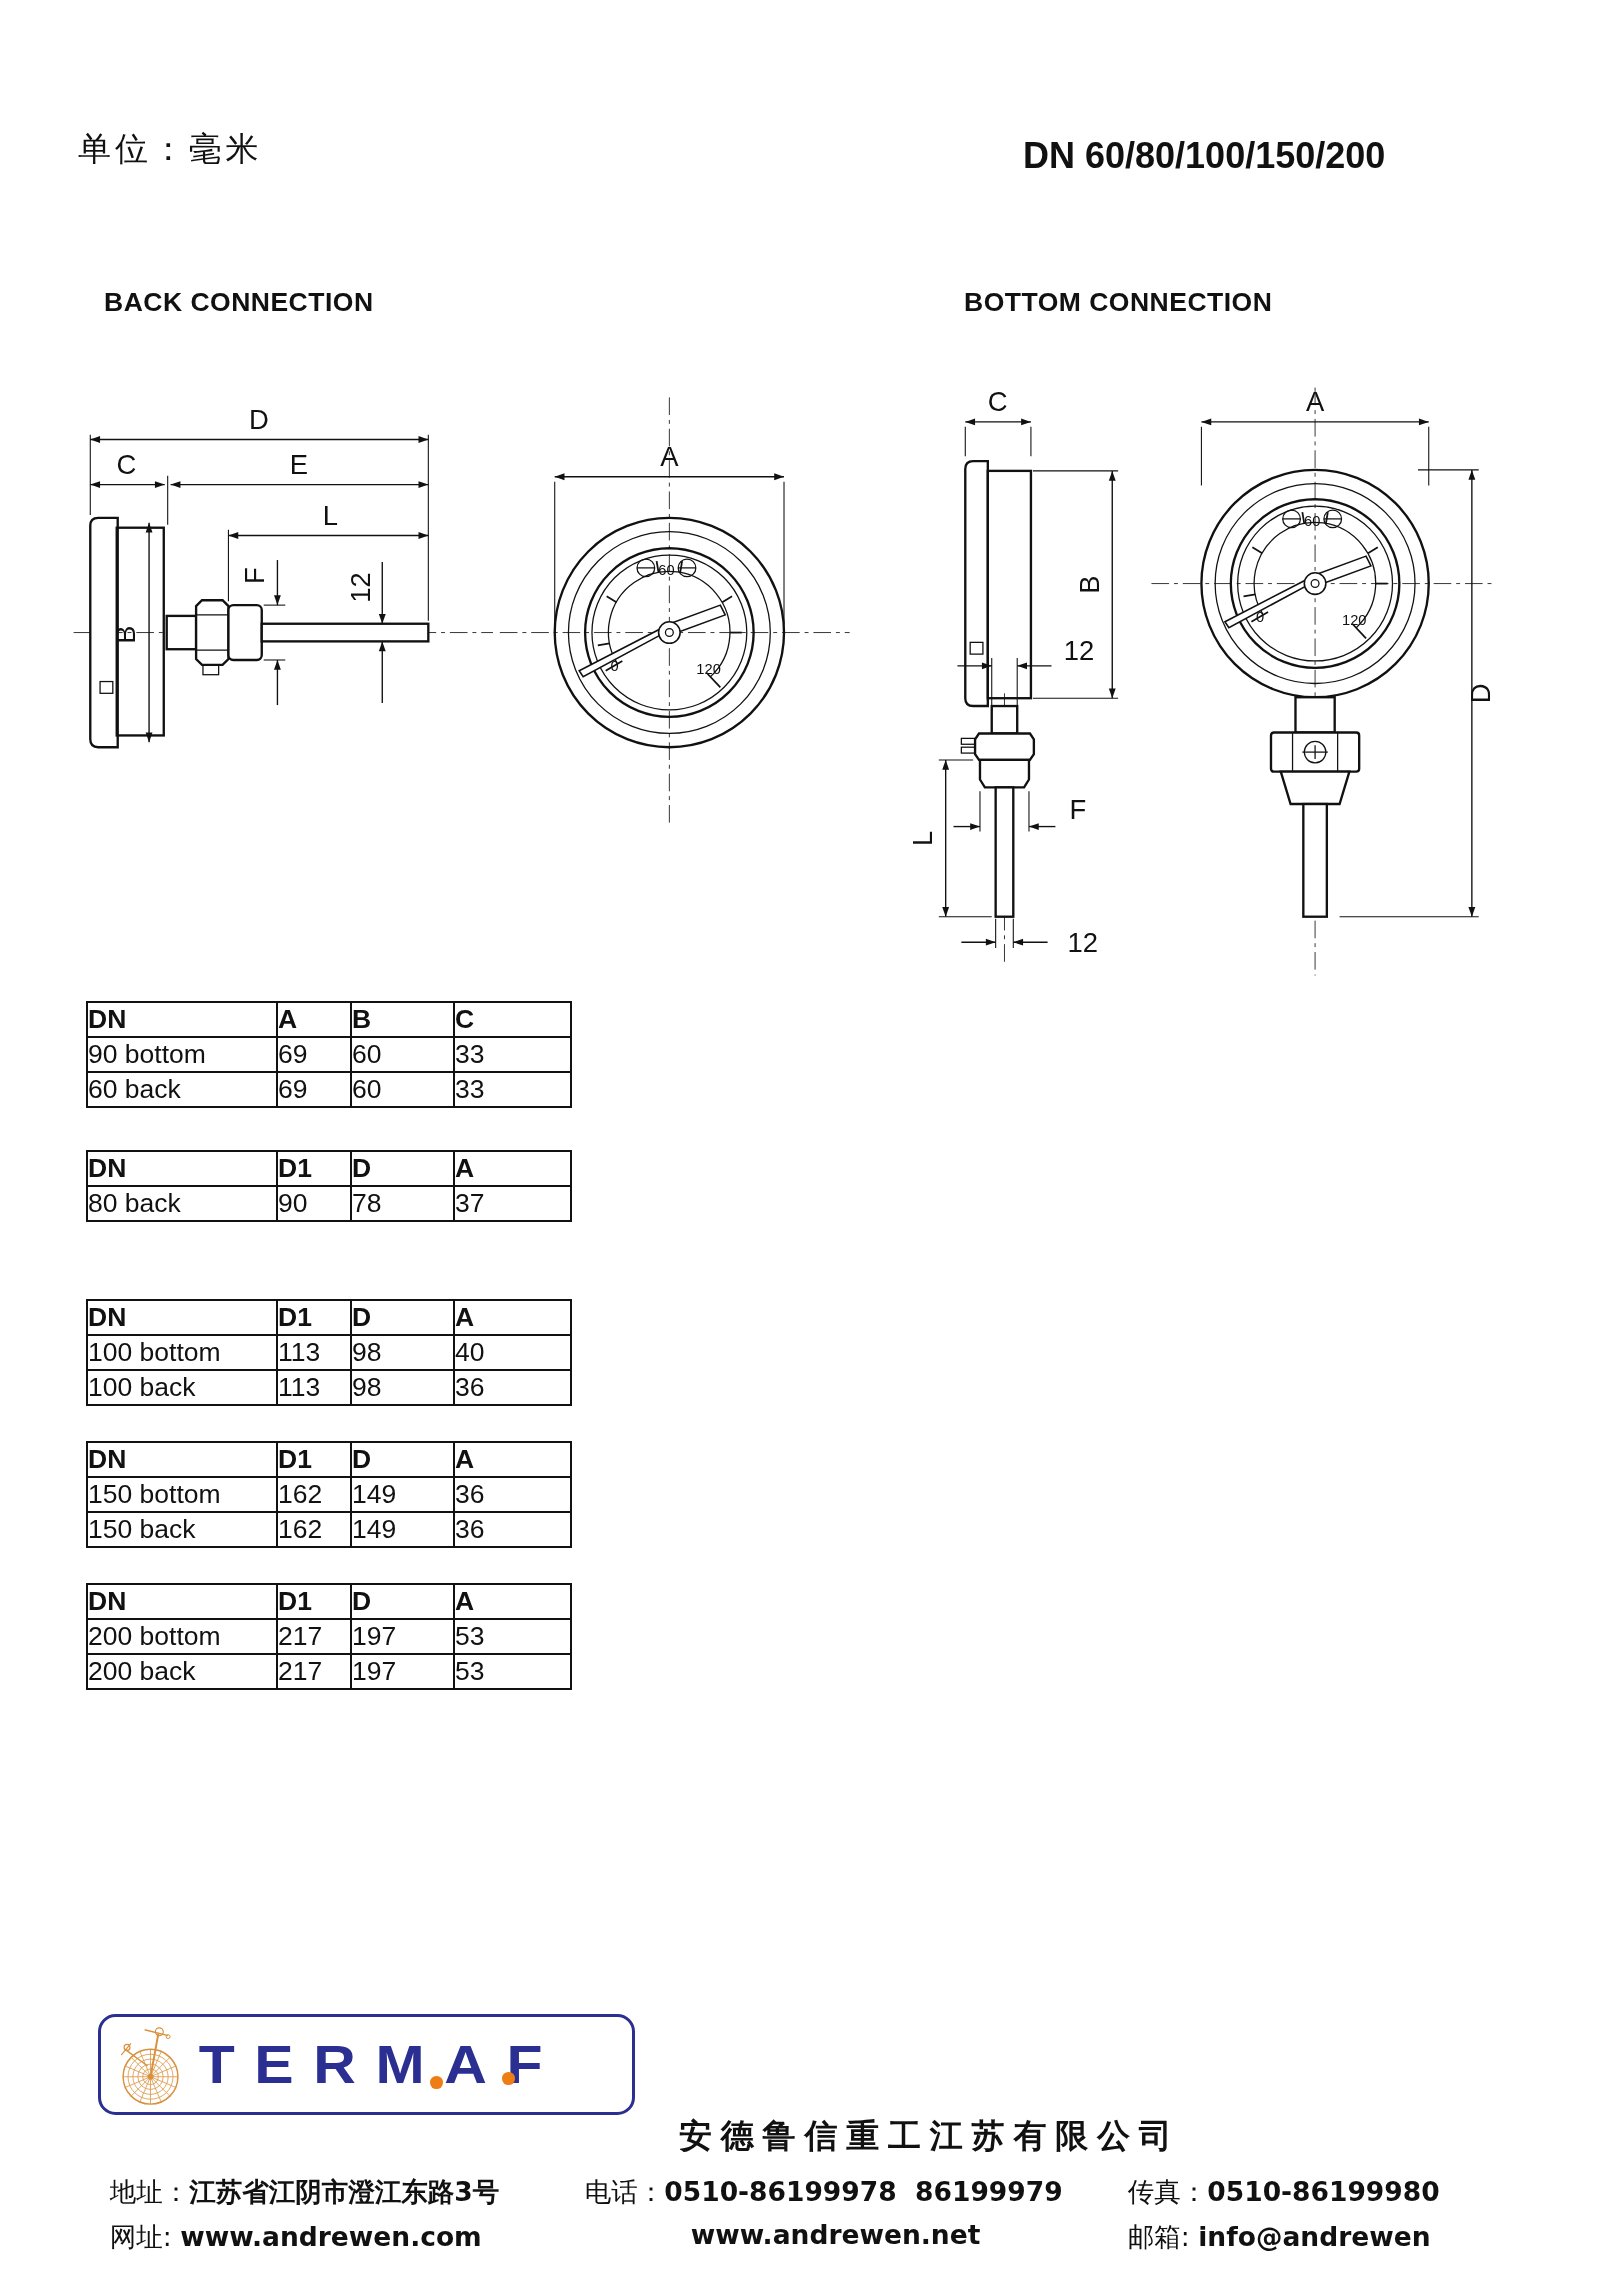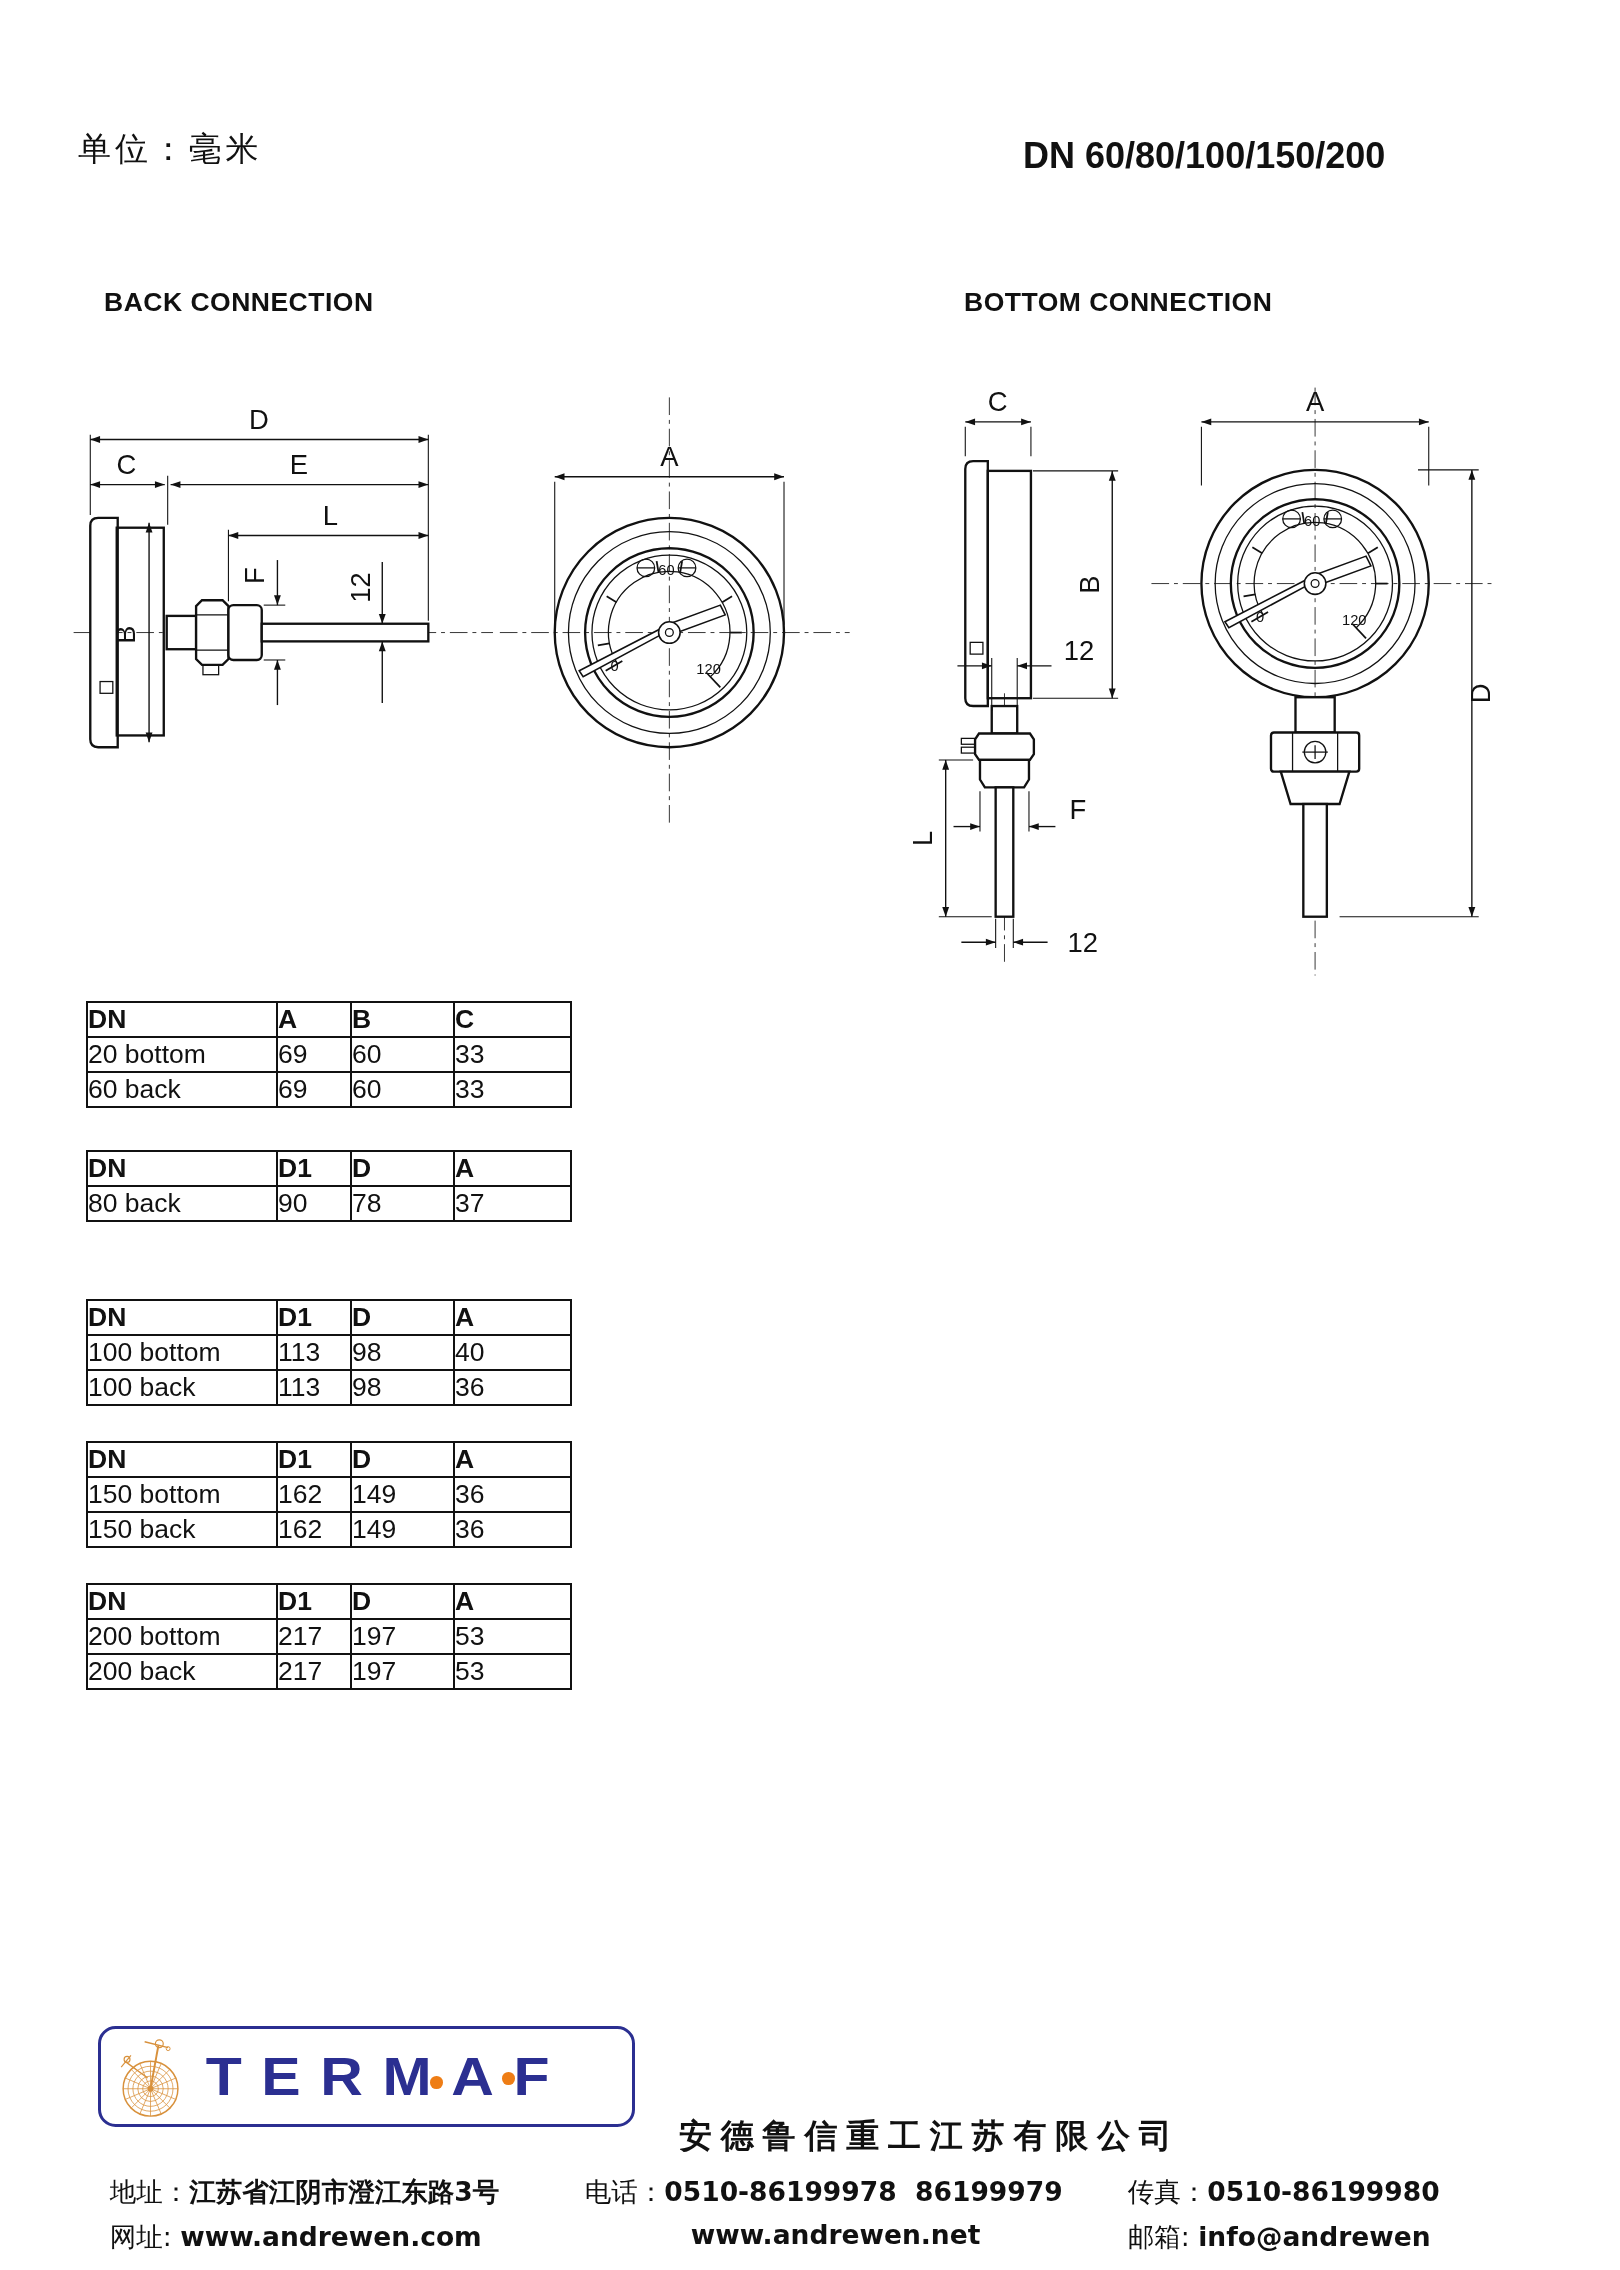--- a/index.html
+++ b/index.html
@@ -28,21 +28,21 @@
 
   
   table.spec{position:absolute;left:86px;width:484px;border-collapse:collapse;
     table-layout:fixed;text-align:left;border:2.9px solid #111;}
   table.spec th,table.spec td{border:2px solid #111;height:33px;padding:0;
     font:26.5px "Liberation Sans",sans-serif;}
   table.spec th{font-weight:700;}
 
   
   .logo-box{left:98px;top:2014px;width:517px;height:95px;border:3.9px solid #2b2f91;
-    border-radius:17.6px;display:flex;align-items:center;padding-left:13.7px;gap:18px;box-sizing:content-box;margin-top:12px;}
+    border-radius:17.6px;display:flex;align-items:center;padding-left:13.7px;gap:11px;box-sizing:content-box;}
   .logo-text{font:700 59px "Liberation Sans",sans-serif;color:#2b2f91;letter-spacing:19.6px;
     transform:scaleY(.92);white-space:nowrap;}
   .logo-dot{width:12.7px;height:12.7px;border-radius:50%;background:#ee7d15;}
   .company-name{left:679px;top:2094px;font:700 33px "DejaVu Sans",sans-serif;letter-spacing:8.8px;white-space:nowrap;margin-top:20px;}
   .contact{font:26.5px "DejaVu Sans",sans-serif;white-space:pre;}
   .c-label{font-weight:400;}
   .c-val{font-weight:600;}
 </style>
 </head>
 <body>
@@ -244,21 +244,21 @@
       <col style="width:117px">
     </colgroup>
   <tbody>
       <tr>
     <th>DN</th>
     <th>A</th>
     <th>B</th>
     <th>C</th>
   </tr>
   <tr>
-    <td>20 bottom</td>
+    <td>90 bottom</td>
     <td>69</td>
     <td>60</td>
     <td>33</td>
   </tr>
   <tr>
     <td>60 back</td>
     <td>69</td>
     <td>60</td>
     <td>33</td>
   </tr>

